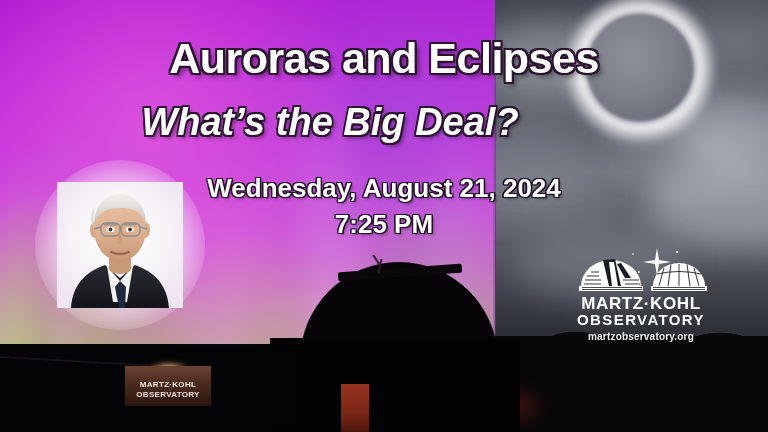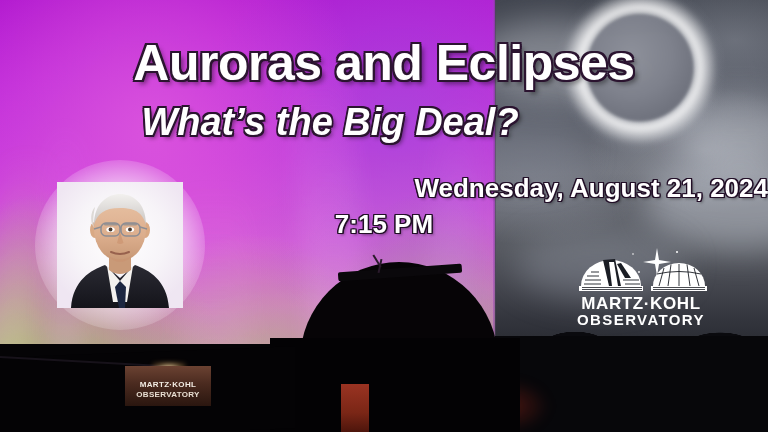--- a/index.html
+++ b/index.html
@@ -62,36 +62,36 @@
 
   
   .portrait-wrap{position:absolute;left:57px;top:182px;width:126px;height:126px;}
   .portrait-glow{position:absolute;left:-22px;top:-22px;width:170px;height:170px;border-radius:50%;
     background:radial-gradient(circle, rgba(255,255,255,.95) 0%, rgba(255,255,255,.78) 38%, rgba(255,255,255,.35) 62%, rgba(255,255,255,0) 80%);}
   .portrait{position:absolute;left:0;top:0;width:126px;height:126px;overflow:hidden;}
 
   
   .title{
     position:absolute;left:0;top:34px;width:768px;text-align:center;
-    font-size:50px;font-weight:bold;color:#fff;letter-spacing:-0.5px;
+    font-size:43px;font-weight:bold;color:#fff;letter-spacing:-0.5px;
     text-shadow:
       -2px -2px 0 #2b1430, 2px -2px 0 #2b1430, -2px 2px 0 #2b1430, 2px 2px 0 #2b1430,
       0 -2px 0 #2b1430, 0 2px 0 #2b1430, -2px 0 0 #2b1430, 2px 0 0 #2b1430,
       4px 4px 5px rgba(0,0,0,.45);
   }
   .subtitle{
     position:absolute;left:0;top:101px;width:660px;text-align:center;
     font-size:38px;font-weight:bold;font-style:italic;color:#fff;
     text-shadow:
       -1.6px -1.6px 0 #2b1430, 1.6px -1.6px 0 #2b1430, -1.6px 1.6px 0 #2b1430, 1.6px 1.6px 0 #2b1430,
       0 -1.6px 0 #2b1430, 0 1.6px 0 #2b1430, -1.6px 0 0 #2b1430, 1.6px 0 0 #2b1430,
       3px 3px 4px rgba(0,0,0,.45);
   }
   .date{
-    position:absolute;left:0;top:173px;width:768px;text-align:right;
+    position:absolute;left:0;top:173px;width:768px;text-align:center;
     font-size:26px;font-weight:bold;color:#fff;
     text-shadow:
       -1.3px -1.3px 0 #231028, 1.3px -1.3px 0 #231028, -1.3px 1.3px 0 #231028, 1.3px 1.3px 0 #231028,
       0 -1.3px 0 #231028, 0 1.3px 0 #231028, -1.3px 0 0 #231028, 1.3px 0 0 #231028,
       2px 2px 3px rgba(0,0,0,.4);
   }
   .time{
     position:absolute;left:0;top:209px;width:768px;text-align:center;
     font-size:26px;font-weight:bold;color:#fff;
     text-shadow:
@@ -257,21 +257,21 @@
         <path d="M54 70 Q63 74 72 70" stroke="#97614d" stroke-width="2" fill="none" stroke-linecap="round"></path>
 
         <path d="M50 73 Q63 82 76 73 Q70 80 63 80 Q56 80 50 73 Z" fill="#c9926f" opacity=".5"></path>
       </svg>
     </div>
   </div>
 
   <div class="title">Auroras and Eclipses</div>
   <div class="subtitle">What’s the Big Deal?</div>
   <div class="date">Wednesday, August 21, 2024</div>
-  <div class="time">7:15 PM</div>
+  <div class="time">7:25 PM</div>
 
   <div class="logo">
     <svg width="152" height="48" viewBox="0 0 152 48">
 
       <g>
         <path d="M92 2 L94 14 L106 16 L94 18 L92 30 L90 18 L78 16 L90 14 Z" fill="#ffffff"></path>
         <circle cx="112" cy="6" r="1" fill="#ffffff"></circle>
         <circle cx="74" cy="26" r="0.9" fill="#ffffff"></circle>
         <circle cx="118" cy="22" r="0.8" fill="#ffffff"></circle>
         <circle cx="68" cy="8" r="0.8" fill="#ffffff"></circle>
@@ -309,15 +309,16 @@
         </g>
         <rect x="86" y="40" width="56" height="5" fill="#ffffff"></rect>
         <g stroke="#1a1d24" stroke-width="0.8">
           <path d="M88 41.5 L140 41.5"></path>
             <path d="M88 43.5 L140 43.5"></path>
         </g>
       </g>
     </svg>
     <div class="logo-text1">MARTZ·KOHL</div>
     <div class="logo-text2">OBSERVATORY</div>
+    <div class="logo-url">martzobservatory.org</div>
   </div>
 
 </div>
 
 </body></html>

